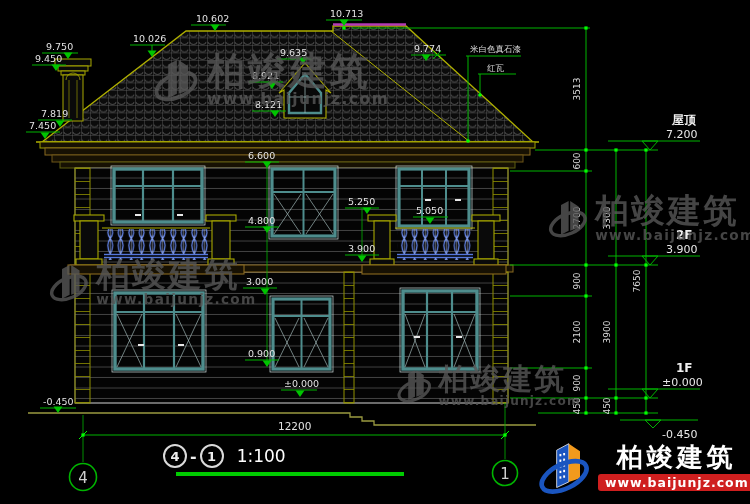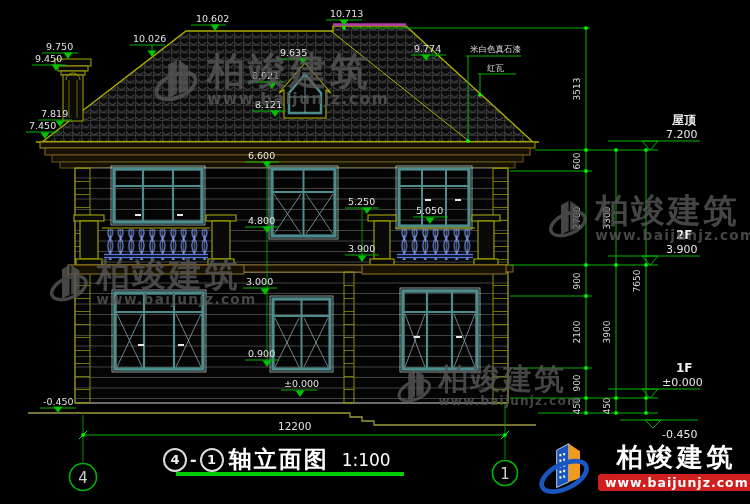--- a/index.html
+++ b/index.html
@@ -404,21 +404,20 @@
     <div class="wm-cn">柏竣建筑</div>
     <div class="wm-url">www.baijunjz.com</div>
   </div>
 </div>
 
 
 <div class="titleblock">
   <div class="tb-circ">4</div>
   <span class="tb-dash">-</span>
   <div class="tb-circ">1</div>
-  <span class="tb-name">轴立面图</span>
   <span class="tb-scale">1:100</span>
 </div>
 <div class="tb-underline"></div>
 
 
 <div class="brand">
   <svg class="logo-glyph" viewBox="0 0 60 64">
     <polygon points="20,14 33,7 33,48 20,54" fill="#1a55c0" stroke="#ffffff" stroke-width="0.8"></polygon>
     <polygon points="33,7 45,15 45,44 33,48" fill="#f29a1d"></polygon>
     <g fill="#ffffff">

